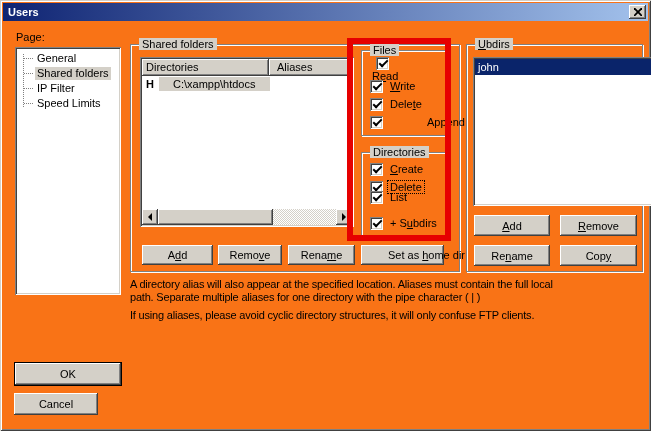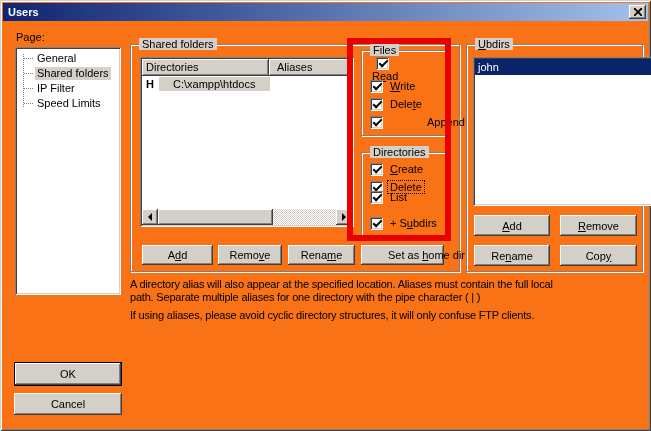--- a/index.html
+++ b/index.html
@@ -106,21 +106,21 @@
   .note { position:absolute; left:130px; width:438px; line-height:13px; letter-spacing:-0.2px; }
   .note1 { top:278px; }
   .note2 { top:309px; }
 
   
   .ok-btn { left:14px; top:362px; width:108px; height:24px; position:absolute;
     border:1px solid #000; display:flex; align-items:center; justify-content:center;
     background:#d4d0c8;
     box-shadow: inset -1px -1px 0 #404040, inset 1px 1px 0 #fff,
                 inset -2px -2px 0 #808080, inset 2px 2px 0 #d4d0c8; }
-  .cancel-btn { left:14px; top:393px; width:108px; height:22px; position:absolute;
+  .cancel-btn { left:14px; top:393px; width:84px; height:22px; position:absolute;
     display:flex; align-items:center; justify-content:center; }
 
   
   .annotation-rect { position:absolute; left:347px; top:38px; width:104px; height:203px;
     border:6px solid #e60000; pointer-events:none; z-index:50; }
 
   u { text-decoration:underline; }
   i { font-style:normal; }
 </style>
 </head>

